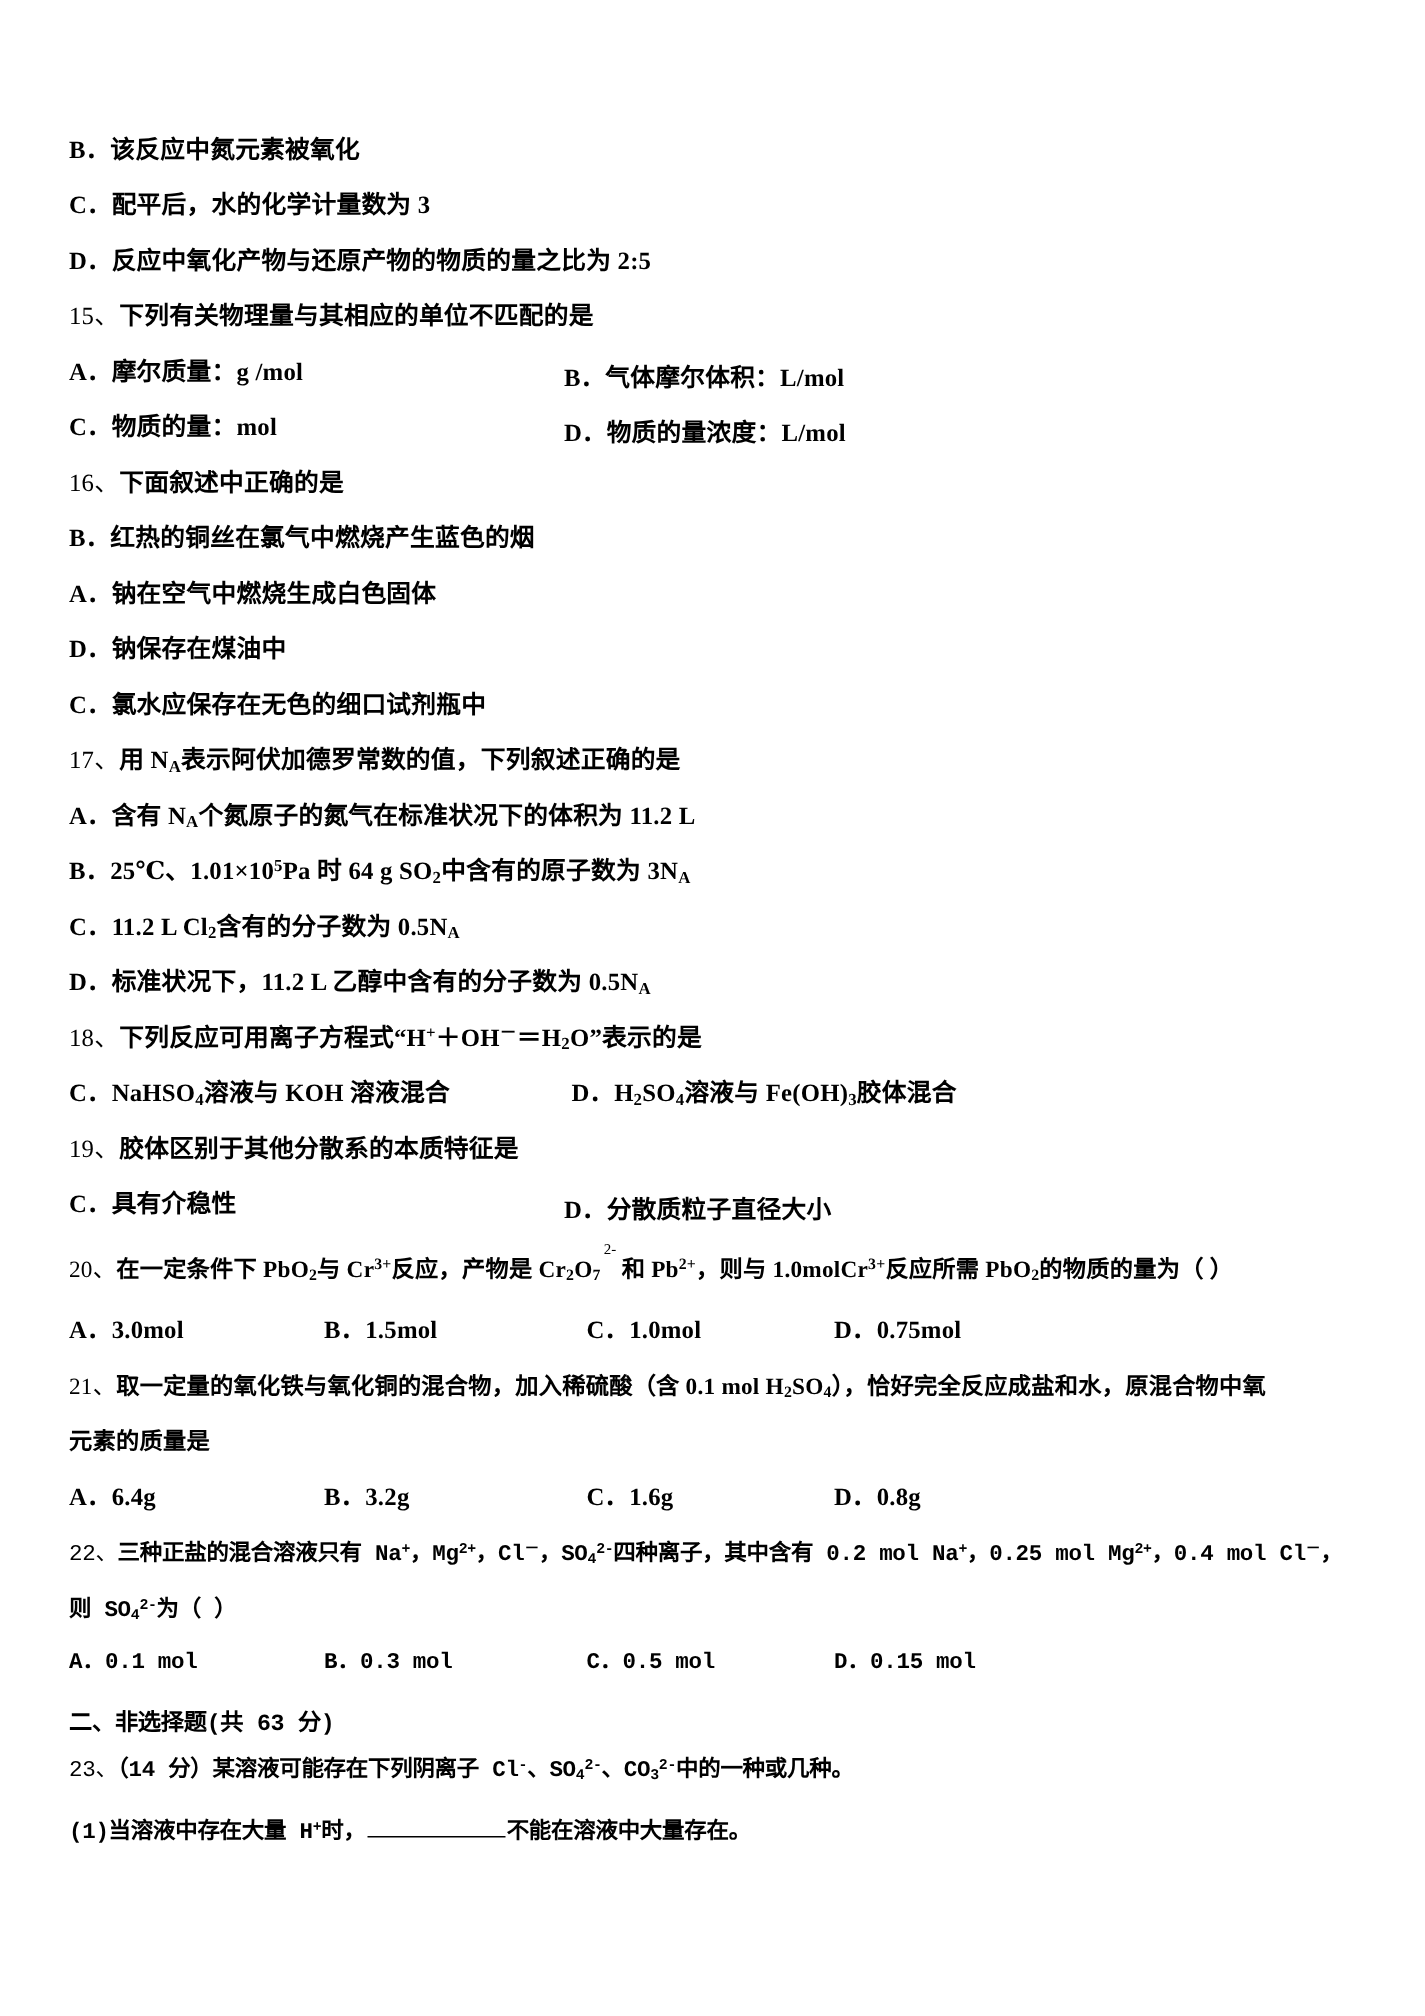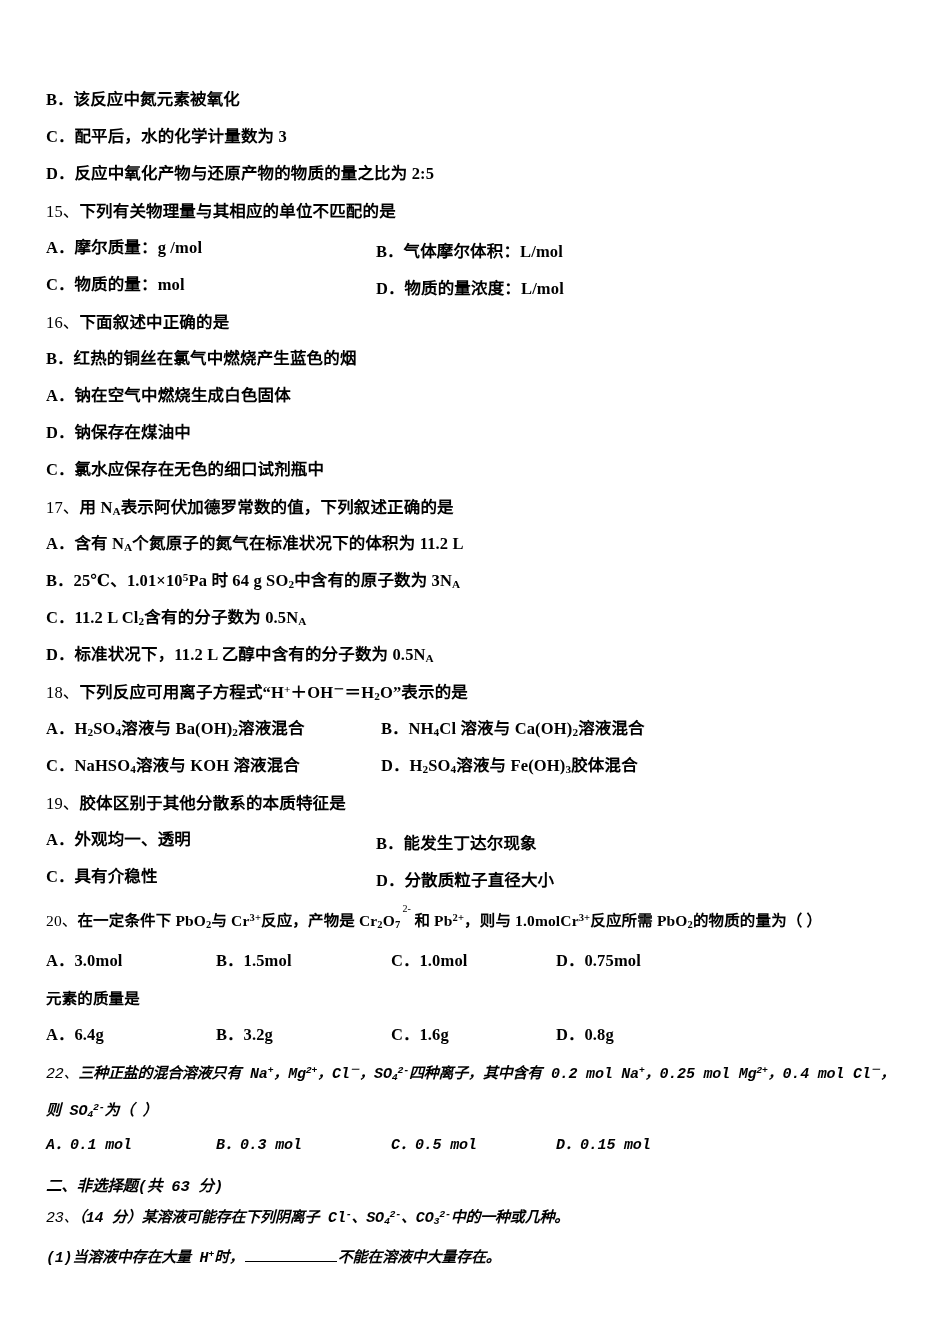--- a/index.html
+++ b/index.html
@@ -90,21 +90,20 @@
     white-space: nowrap;
   }
   .q20-gap { display: inline-block; width: 14px; }
 
   
   .mono-face {
     font-family: "Liberation Mono", "DejaVu Sans Mono", monospace;
     font-weight: bold;
     font-size: 15px;
     letter-spacing: -0.2px;
-    font-style: italic;
   }
   .mono-face sub { font-size: 0.66em; }
   .mono-face sup { font-size: 0.66em; }
 
   .cjk-cond {
     font-family: "Liberation Serif", "DejaVu Serif", serif;
     font-weight: bold;
   }
 
   .blank-line {
@@ -178,53 +177,48 @@
       <span class="line opt"><span class="lbl">C．</span><span>11.2 L Cl<sub>2</sub>含有的分子数为 0.5N<sub>A</sub></span></span>
     </div>
     <div class="rowbox gap-m">
       <span class="line opt"><span class="lbl">D．</span><span>标准状况下，11.2 L 乙醇中含有的分子数为 0.5N<sub>A</sub></span></span>
     </div>
 
     <div class="rowbox gap-m">
       <span class="line"><span class="qnum">18、</span><span class="cjk-cond">下列反应可用离子方程式“H<sup>+</sup>＋OH<sup>－</sup>＝H<sub>2</sub>O”表示的是</span></span>
     </div>
     <div class="rowbox opt-row gap-m">
-      <span class="line opt c1"><span class="lbl">A．</span><span>H<sub>2</sub>SO<sub>4</sub>溶液与 Ba(OH)<sub>2</sub>溶液混合</span></span>
-      <span class="line opt c2w"><span class="lbl">B．</span><span>NH<sub>4</sub>Cl 溶液与 Ca(OH)<sub>2</sub>溶液混合</span></span>
-    </div>
-    <div class="rowbox opt-row gap-m">
       <span class="line opt c1"><span class="lbl">C．</span><span>NaHSO<sub>4</sub>溶液与 KOH 溶液混合</span></span>
       <span class="line opt c2w"><span class="lbl">D．</span><span>H<sub>2</sub>SO<sub>4</sub>溶液与 Fe(OH)<sub>3</sub>胶体混合</span></span>
     </div>
 
     <div class="rowbox gap-m">
       <span class="line"><span class="qnum">19、</span><span class="cjk-cond">胶体区别于其他分散系的本质特征是</span></span>
-    </div>
-    <div class="rowbox opt-row gap-m">
-      <span class="line opt c1"><span class="lbl">A．</span><span>外观均一、透明</span></span>
-      <span class="line opt c2"><span class="lbl">B．</span><span>能发生丁达尔现象</span></span>
     </div>
     <div class="rowbox opt-row gap-m">
       <span class="line opt c1"><span class="lbl">C．</span><span>具有介稳性</span></span>
       <span class="line opt c2"><span class="lbl">D．</span><span>分散质粒子直径大小</span></span>
     </div>
 
     <div class="rowbox tall" style="margin-top:22px;">
       <span class="line" style="font-size:15.5px;">
         <span class="qnum">20、</span><span class="cjk-cond"><span>在一定条件下 PbO</span><sub>2</sub><span>与 Cr</span><sup>3+</sup><span>反应，产物是 Cr</span><sub>2</sub><span>O</span><sub>7</sub><span class="charge-float"><span>2-</span></span><span class="q20-gap"></span><span>和 Pb</span><sup>2+</sup><span>，则与 1.0molCr</span><sup>3+</sup><span>反应所需 PbO</span><sub>2</sub><span>的物质的量为（  ）</span></span>
       </span>
     </div>
     <div class="rowbox opt-row" style="margin-top:18px;">
       <span class="line opt f1"><span class="lbl">A．</span><span>3.0mol</span></span>
       <span class="line opt f2"><span class="lbl">B．</span><span>1.5mol</span></span>
       <span class="line opt f3"><span class="lbl">C．</span><span>1.0mol</span></span>
       <span class="line opt f4"><span class="lbl">D．</span><span>0.75mol</span></span>
     </div>
 
     <div class="rowbox gap-m">
+      <span class="line" style="font-size:15.5px;"><span class="qnum">21、</span><span class="cjk-cond">取一定量的氧化铁与氧化铜的混合物，加入稀硫酸（含 0.1 mol H<sub>2</sub>SO<sub>4</sub>），恰好完全反应成盐和水，原混合物中氧</span></span>
+    </div>
+    <div class="rowbox gap-m">
       <span class="line" style="font-size:15.5px;"><span class="cjk-cond">元素的质量是</span></span>
     </div>
     <div class="rowbox opt-row gap-m">
       <span class="line opt f1"><span class="lbl">A．</span><span>6.4g</span></span>
       <span class="line opt f2"><span class="lbl">B．</span><span>3.2g</span></span>
       <span class="line opt f3"><span class="lbl">C．</span><span>1.6g</span></span>
       <span class="line opt f4"><span class="lbl">D．</span><span>0.8g</span></span>
     </div>
 
     <div class="rowbox gap-m">

